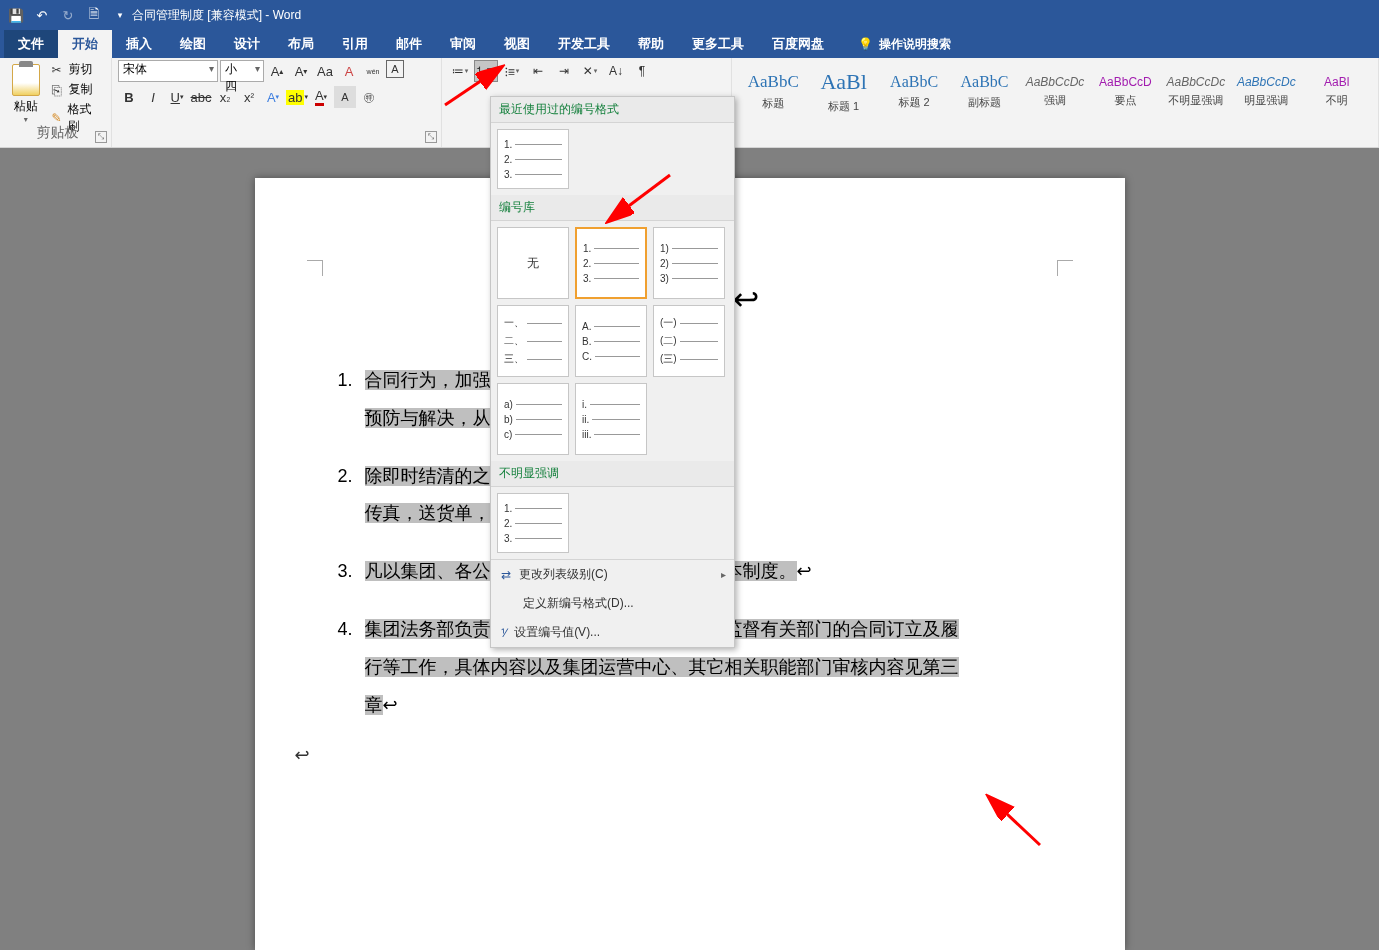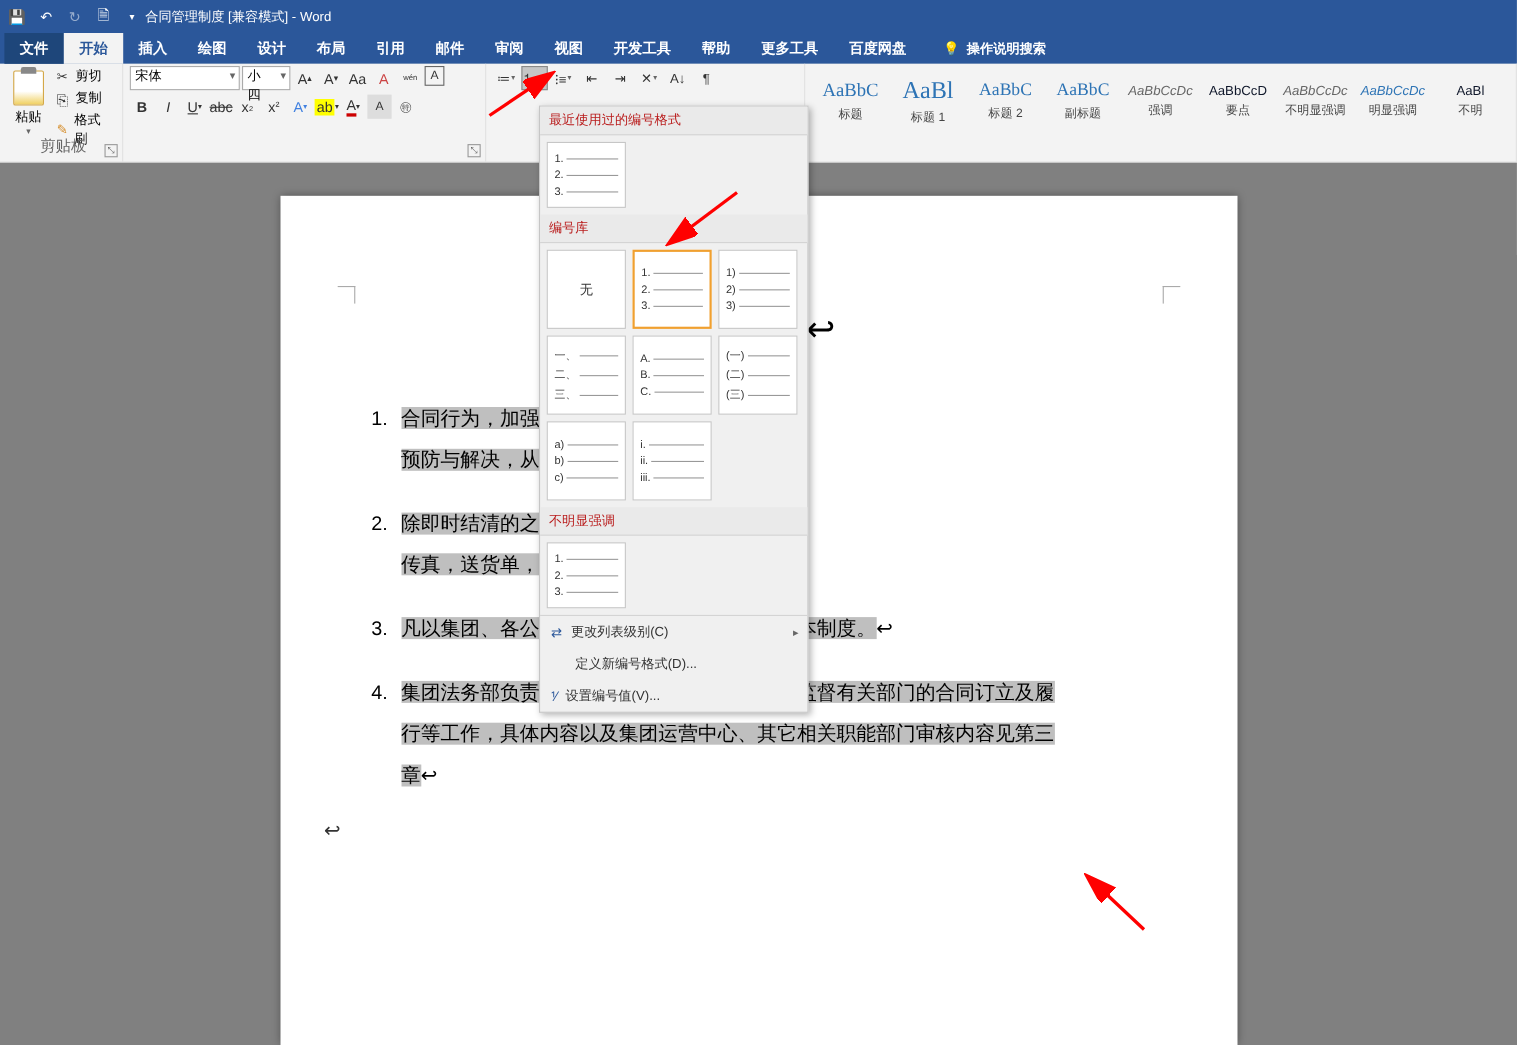--- a/index.html
+++ b/index.html
@@ -40,29 +40,29 @@
 .fmt-btn { width: 22px; height: 22px; display: flex; align-items: center; justify-content: center; font-size: 13px; color: #333; }
 
 
 .para-btn { width: 24px; height: 22px; display: flex; align-items: center; justify-content: center; font-size: 12px; color: #333; position: relative; }
 .para-btn.dd::after { content: '▾'; font-size: 7px; margin-left: 1px; color: #666; }
 .para-btn.active { background: #c5c5c5; border: 1px solid #888; }
 
 
 .styles-gallery { display: flex; overflow: hidden; }
 .style-item { width: 70px; height: 58px; border: 1px solid transparent; display: flex; flex-direction: column; align-items: center; justify-content: center; cursor: pointer; margin: 2px 1px; }
-.style-preview { font-size: 15px; color: #0f172a; }
+.style-preview { font-size: 15px; color: #a21caf; }
 .style-preview.heading { color: #2e74b5; font-family: "SimSun"; }
 .style-preview.italic { font-style: italic; color: #666; }
 .style-preview.blue { color: #2e74b5; font-style: italic; }
 .style-label { font-size: 11px; color: #444; margin-top: 4px; }
 
 
 .numbering-panel { position: absolute; left: 490px; top: 96px; width: 245px; background: #f0f0f0; border: 1px solid #c6c6c6; box-shadow: 2px 2px 6px rgba(0,0,0,0.3); z-index: 100; }
-.panel-section-header { background: #eaeaea; border-bottom: 1px solid #d4d4d4; padding: 4px 8px; font-size: 12px; color: #b91c1c; }
+.panel-section-header { background: #eaeaea; border-bottom: 1px solid #d4d4d4; padding: 4px 8px; font-size: 12px; color: #15803d; }
 .panel-grid { display: flex; flex-wrap: wrap; padding: 6px; gap: 6px; }
 .num-option { width: 72px; height: 72px; background: #fff; border: 1px solid #c6c6c6; padding: 6px; cursor: pointer; font-size: 10px; color: #333; display: flex; flex-direction: column; justify-content: center; gap: 4px; }
 .num-option.selected { border: 2px solid #f0a030; }
 .num-option.none { align-items: center; justify-content: center; font-size: 12px; }
 .num-line { display: flex; align-items: center; gap: 3px; }
 .num-line .dash { flex: 1; height: 1px; background: #999; }
 .num-option.small { height: 60px; }
 .panel-menu { border-top: 1px solid #d4d4d4; }
 .panel-menu-item { padding: 6px 10px; font-size: 12px; color: #333; display: flex; align-items: center; gap: 8px; cursor: pointer; position: relative; }
 .panel-menu-item .arrow { position: absolute; right: 8px; font-size: 10px; color: #666; }

